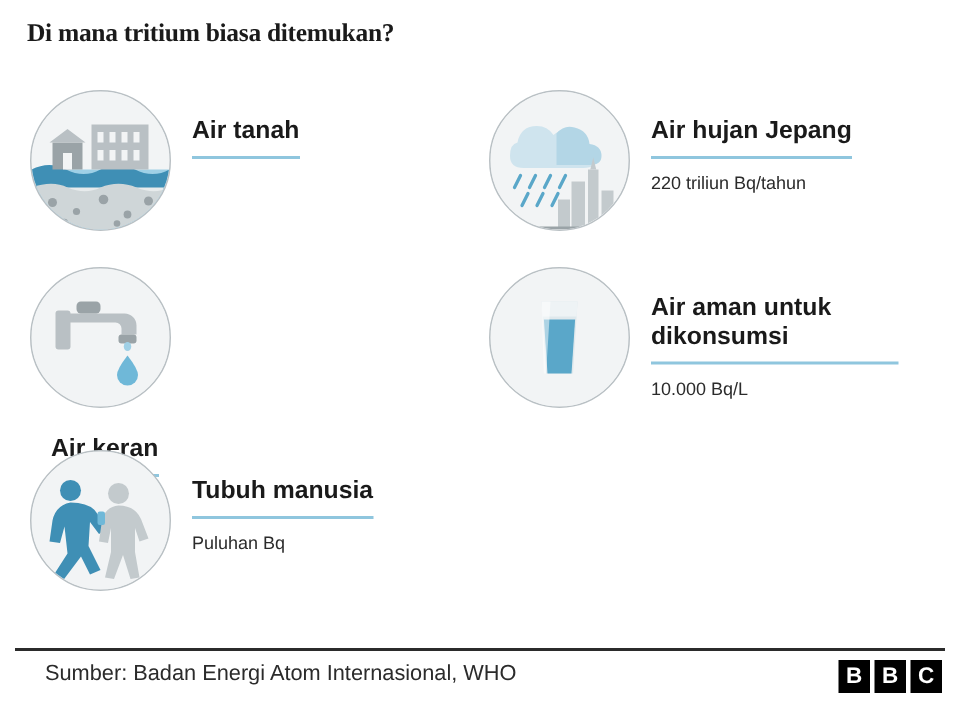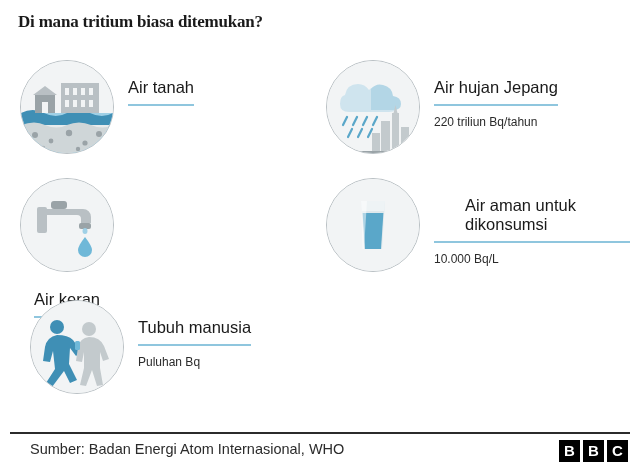--- a/index.html
+++ b/index.html
@@ -47,46 +47,45 @@
     position: relative;
     flex: 0 0 auto;
   }
   .textcol {
     margin-left: 14px;
     padding-top: 18px;
     position: relative;
   }
   .lbl {
     font-size: 16.5px;
-    font-weight: 400;
+    font-weight: 700;
     color: #1a1a1a;
     line-height: 19px;
     white-space: nowrap;
   }
   .lbl.two {
     white-space: normal;
     width: 165px;
-    margin-left: 31px;
   }
   .rule {
     height: 1.5px;
     background: #8fc6de;
     margin: 7px 0 6px 0;
   }
   .val {
     font-size: 12px;
     color: #2b2b2b;
     line-height: 20px;
     white-space: nowrap;
   }
 
   
   #item-groundwater { left: 20px; top: 60px; }
   #item-tap         { left: 20px; top: 178px; flex-direction: column; }
-  #item-body        { left: 30px; top: 300px; }
+  #item-body        { left: 20px; top: 300px; }
   #item-rain        { left: 326px; top: 60px; }
   #item-safe        { left: 326px; top: 178px; }
 
   .footer-rule {
     position: absolute;
     left: 10px;
     right: 10px;
     top: 432px;
     height: 1.5px;
     background: #2b2b2b;

